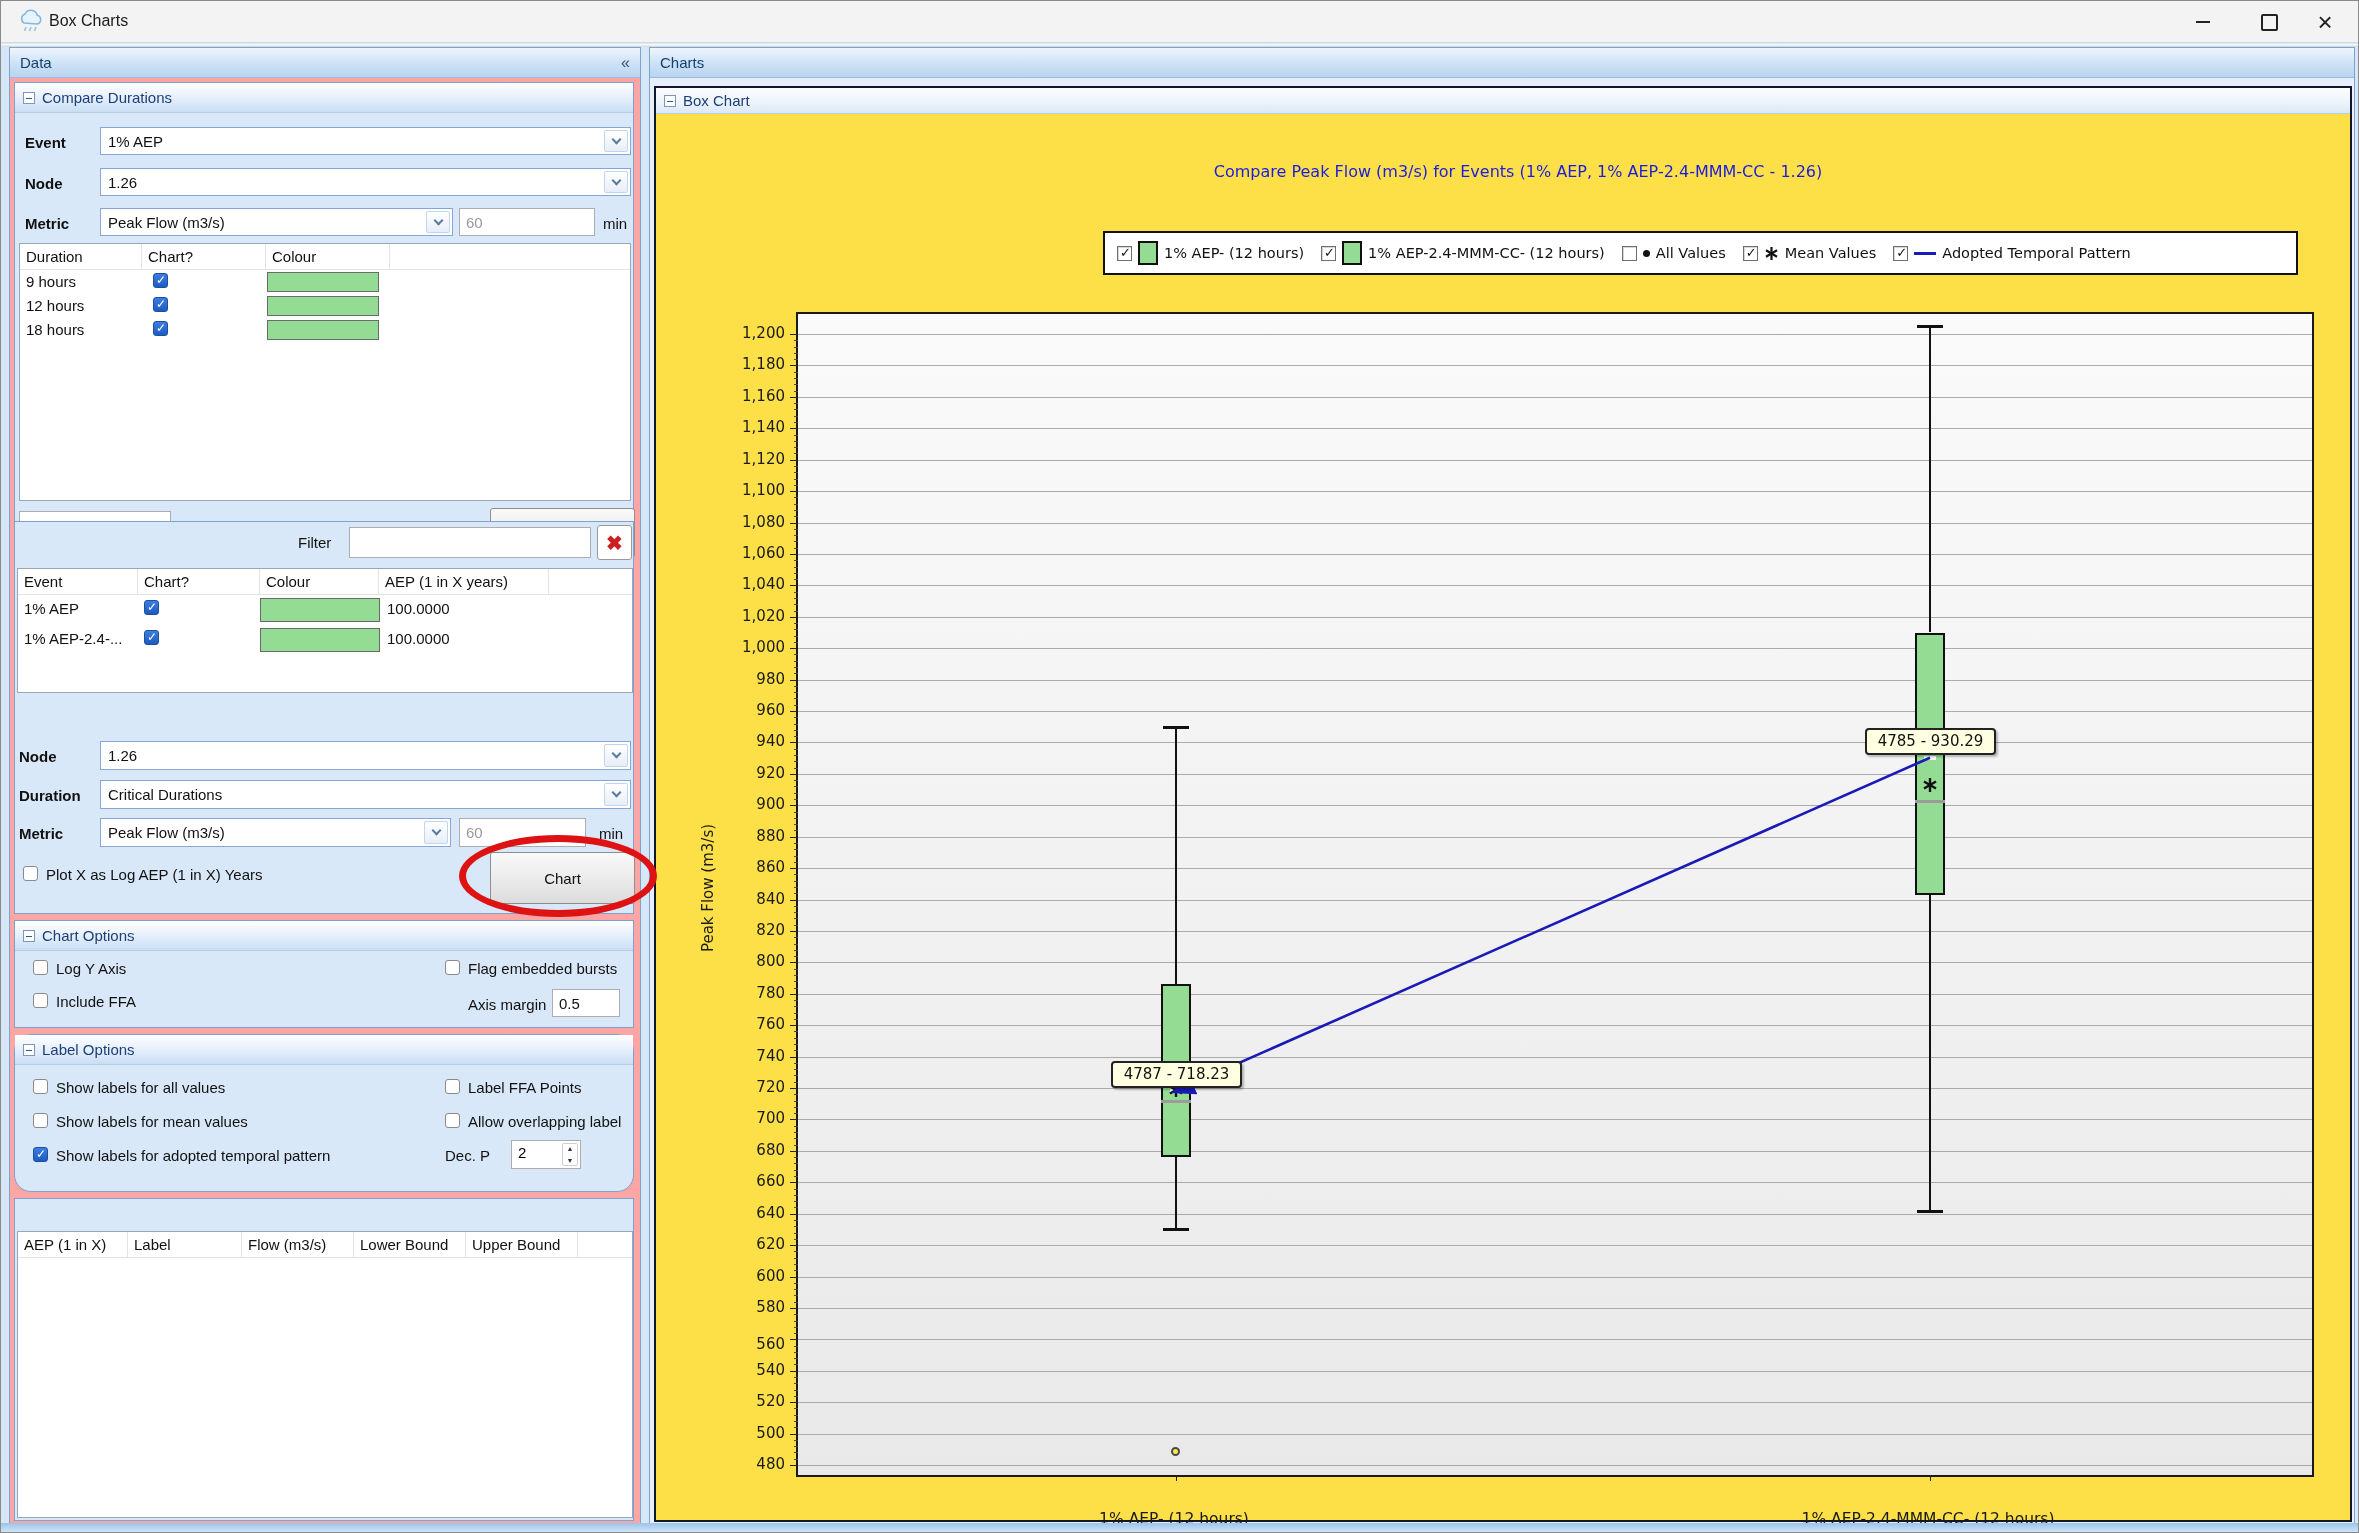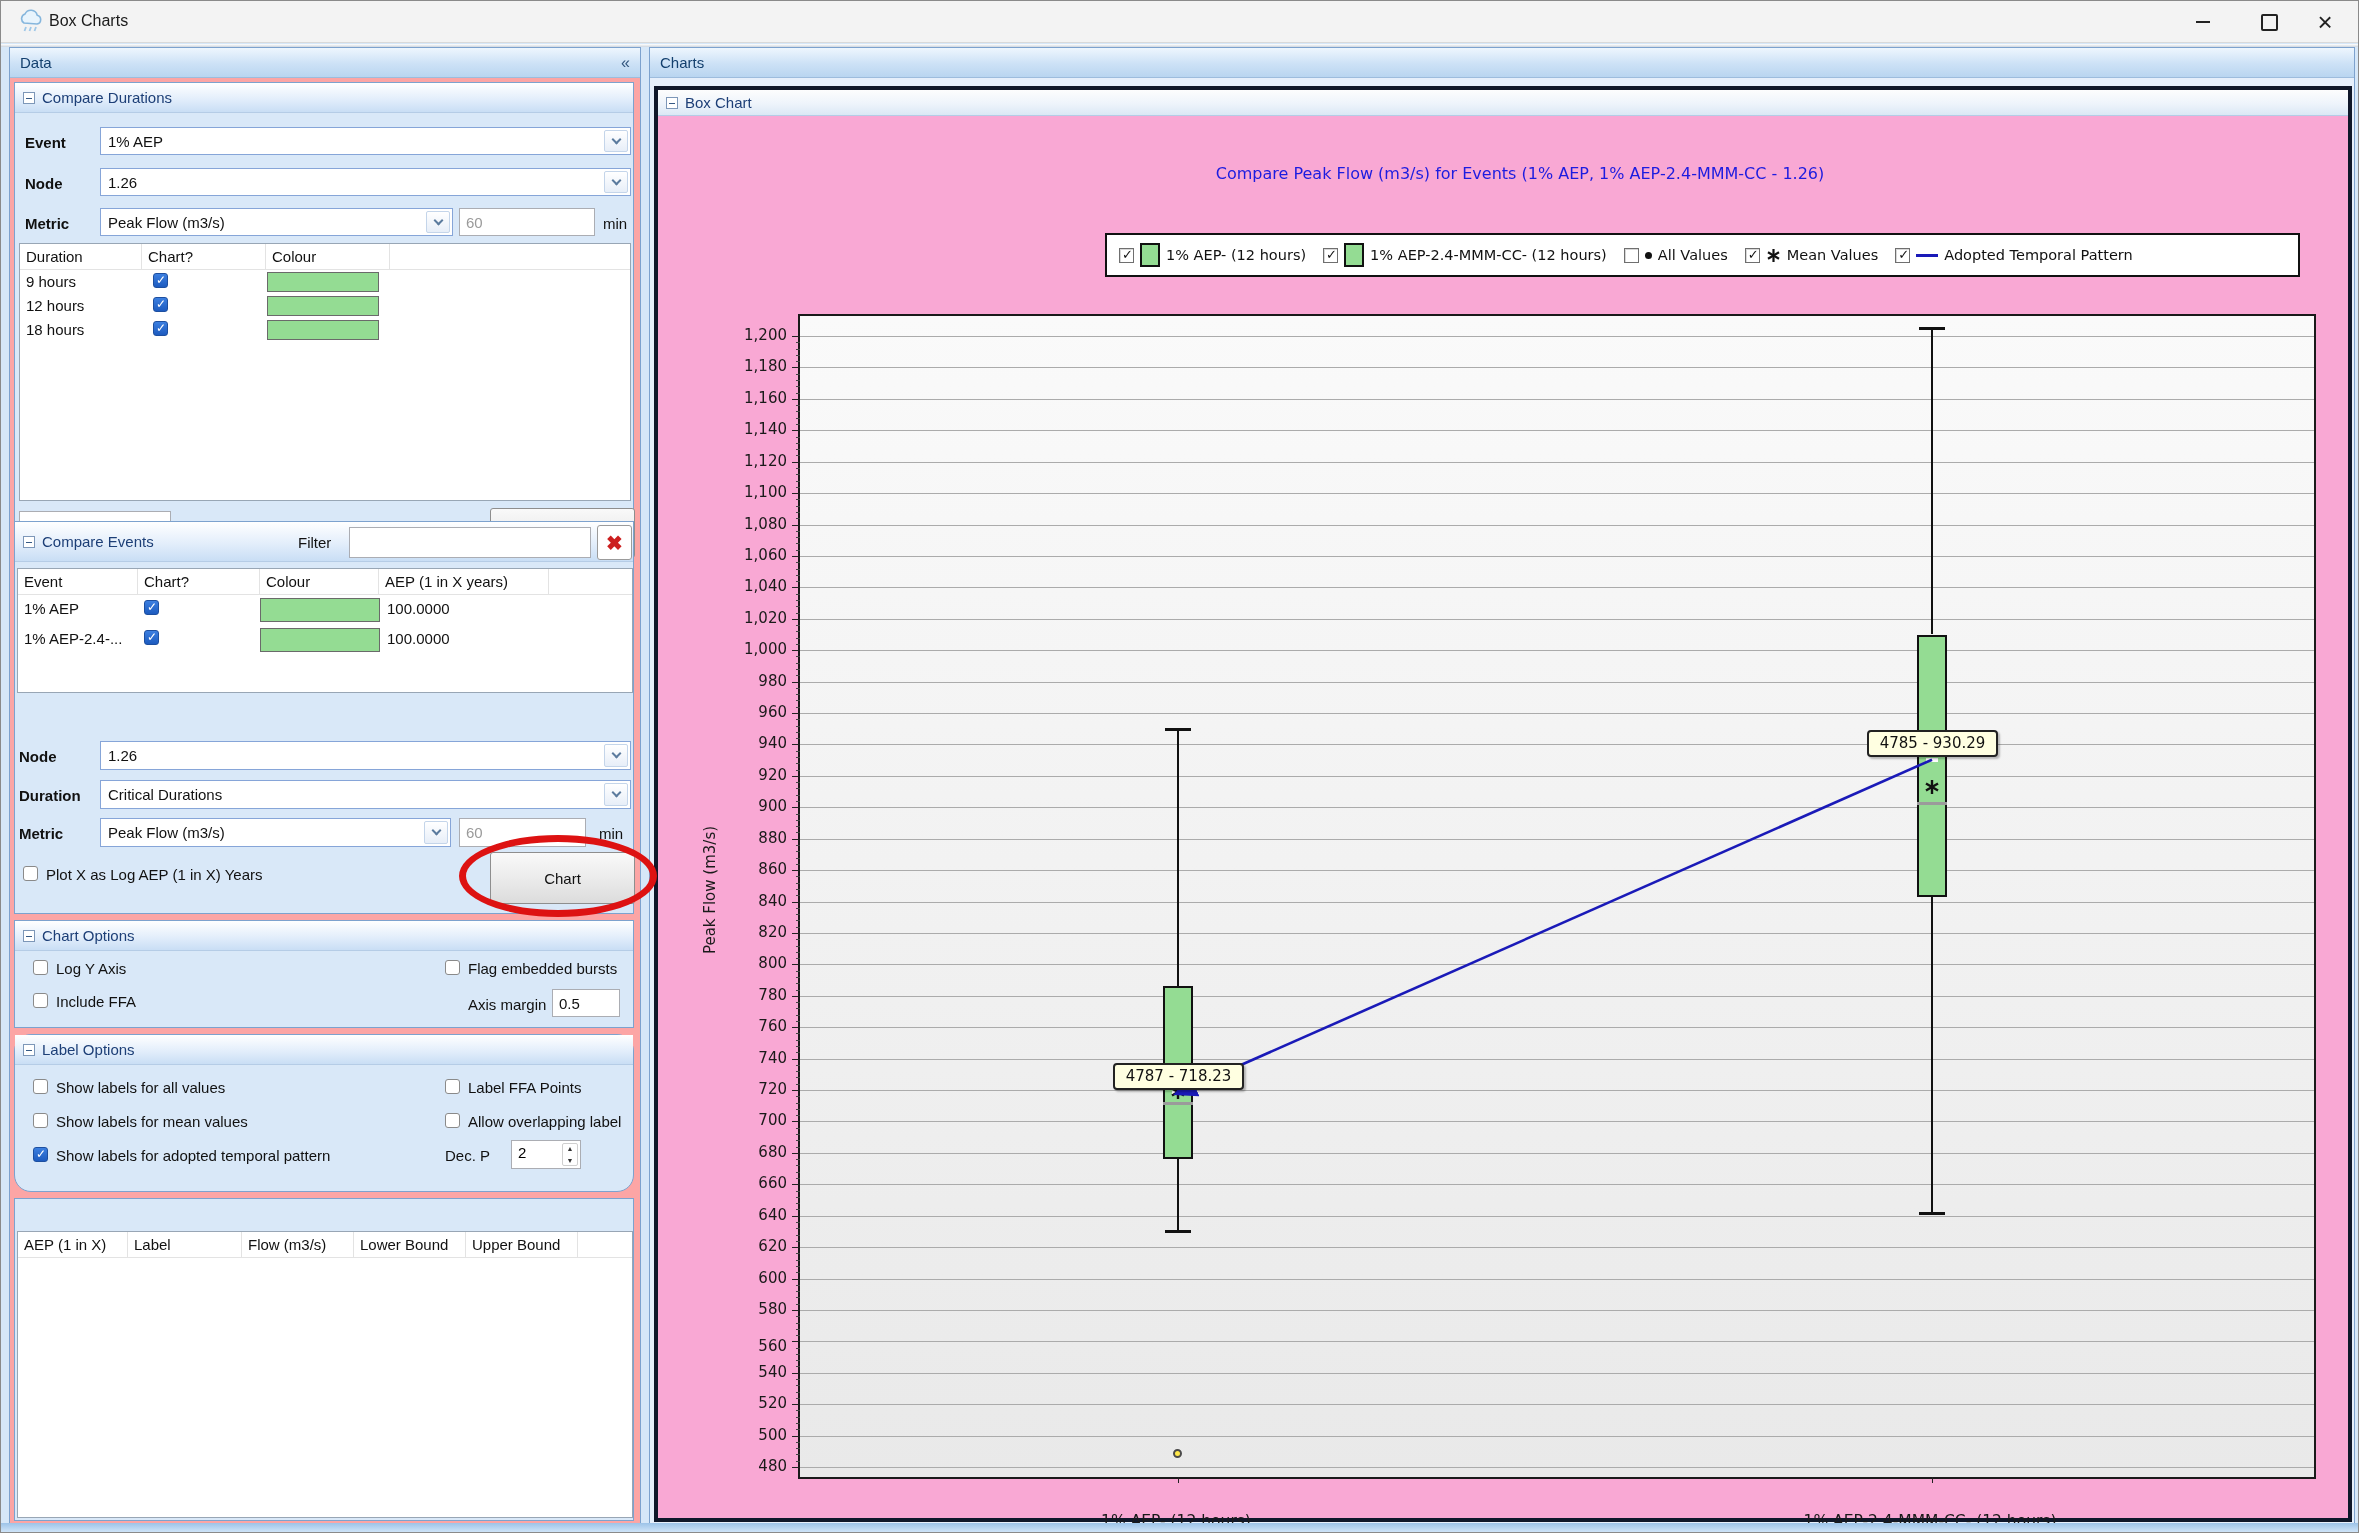--- a/index.html
+++ b/index.html
@@ -63,21 +63,21 @@
 
   .spinner { position:absolute; border:1px solid #abadb3; background:#fff; font-size:15px; }
   .spinner .val { position:absolute; left:6px; top:3px; }
   .spinner .arrows { position:absolute; right:2px; top:2px; bottom:2px; width:16px; border:1px solid #cfcfcf; border-radius:2px;
                      display:flex; flex-direction:column; align-items:center; justify-content:space-between; font-size:7px; color:#333; padding:1px 0; }
 
   #clear-filter-btn { position:absolute; border:1px solid #9b9b9b; border-radius:3px; background:#fff;
                       display:flex; align-items:center; justify-content:center; color:#cc1f1f; font-size:20px; font-weight:bold; }
 
   
-  #box-chart-section { position:absolute; left:4px; top:38px; width:1698px; height:1436px; border:4px solid #0f172a; background:#f9a8d4; }
+  #box-chart-section { position:absolute; left:4px; top:38px; width:1698px; height:1436px; border:2px solid #0f172a; background:#fde047; }
   #chart-title { position:absolute; left:92px; top:74px; width:1540px; text-align:center; font-size:16px; color:#1c1ce0;
                  font-family:"DejaVu Sans", sans-serif; }
   #legend { position:absolute; left:447px; top:143px; width:1195px; height:44px; background:#fff; border:2px solid #111;
             display:flex; align-items:center; gap:17px; padding:0 12px; font-size:14.5px; color:#111; font-family:"DejaVu Sans", sans-serif; }
   .leg-item { display:flex; align-items:center; gap:6px; }
   .lcb { width:15px; height:15px; border:1px solid #6f6f6f; background:#fff; position:relative; box-shadow:inset 1px 1px 0 #d7d7d7; }
   .lcb.on::after { content:"✓"; position:absolute; left:2px; top:-2px; font-size:13px; color:#111; }
   .leg-swatch { width:20px; height:24px; background:#94dc93; border:2px solid #111; }
   .leg-dot { width:7px; height:7px; border-radius:50%; background:#111; }
   .leg-line { width:22px; height:0; border-top:3px solid #1a1ab8; }
@@ -185,24 +185,20 @@
       </div>
 
       <input class="txt" style="left: 4px; top: 428px; width: 152px; height: 30px;" value="100.0000">
       <span class="plain" style="left:166px; top:436px;">AEP (1 in X) Years</span>
       <div class="btn" style="left:475px; top:425px; width:145px; height:50px;">
         <span>Chart</span>
       </div>
     </div>
 
     <div class="group" style="top:473px; height:393px;">
-      <div class="sec-hdr" style="height:40px;">
-        <span class="sqmin"></span>
-        <span>Compare Events</span>
-      </div>
       <span class="plain" style="left:283px; top:12px;">Filter</span>
       <input class="txt" style="left: 334px; top: 5px; width: 242px; height: 31px;" value="">
       <div id="clear-filter-btn" style="left:582px; top:3px; width:35px; height:35px;">
         <span>✖</span>
       </div>
 
       <div class="wtable" style="left:2px; top:46px; width:616px; height:125px;">
         <div class="thead">
           <span style="width:120px;">Event</span>
           <span style="width:122px;">Chart?</span>

